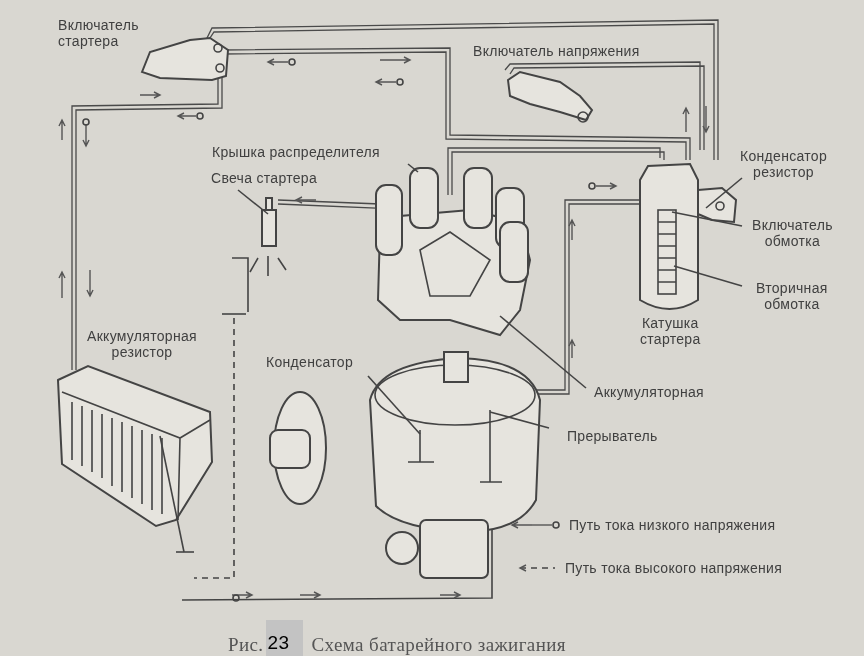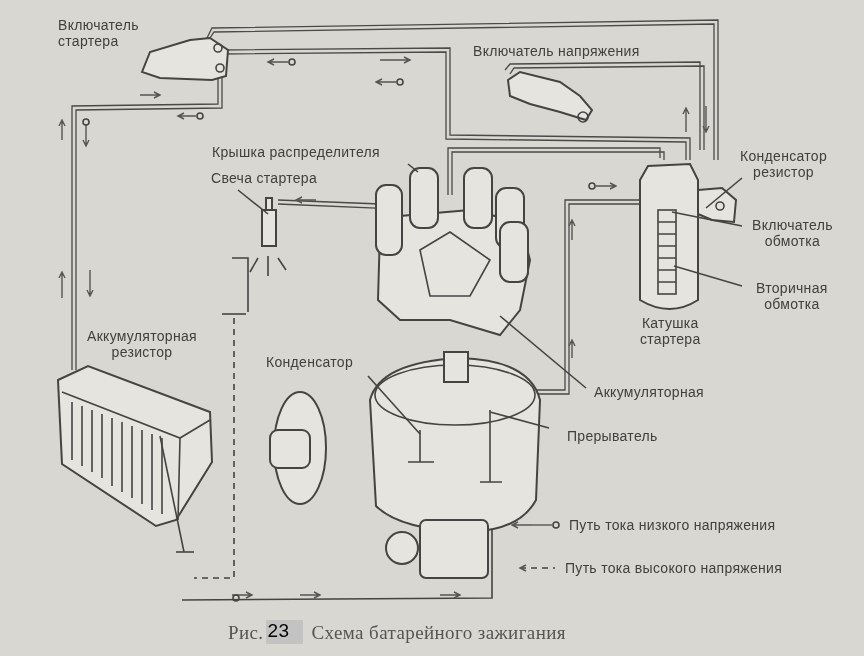--- a/index.html
+++ b/index.html
@@ -6,21 +6,21 @@
   body { width:864px; height:656px; background:#d9d7d1; overflow:hidden; position:relative;
          font-family:"DejaVu Sans", sans-serif; color:#3a3a3a; }
   #diagram { position:absolute; left:0; top:0; width:864px; height:656px; }
   .lbl { position:absolute; font-family:Liberation Sans, sans-serif; font-size:14px; color:#404040;
          letter-spacing:0.3px; line-height:16px; white-space:nowrap; }
   .lbl.r { text-align:right; }
   .lbl.c { text-align:center; }
   .caption { position:absolute; left:228px; top:620px; font-family:"Liberation Serif", serif;
              font-size:19px; color:#555; letter-spacing:0.4px; white-space:nowrap; }
   .fignum { display:inline-block; background:#c3c3c3; color:#000; font-family:"Liberation Sans", sans-serif;
-            font-size:19px; padding:0 14px 2px 2px; margin:0 8px 0 2px; vertical-align:2px; }
+            font-size:19px; padding:12px 14px 2px 2px; margin:0 8px 0 2px; vertical-align:2px; }
   svg .w { fill:none; stroke:#4a4a4a; stroke-width:1.3; }
   svg .o { fill:#e6e4de; stroke:#444; stroke-width:2; }
   svg .ol { fill:none; stroke:#444; stroke-width:1.6; }
   svg .d { fill:none; stroke:#444; stroke-width:1.6; stroke-dasharray:6 5; }
   svg .ar { fill:none; stroke:#555; stroke-width:1.4; }
 </style>
 </head>
 <body>
 
 <svg id="diagram" viewBox="0 0 864 656" xmlns="http://www.w3.org/2000/svg">

